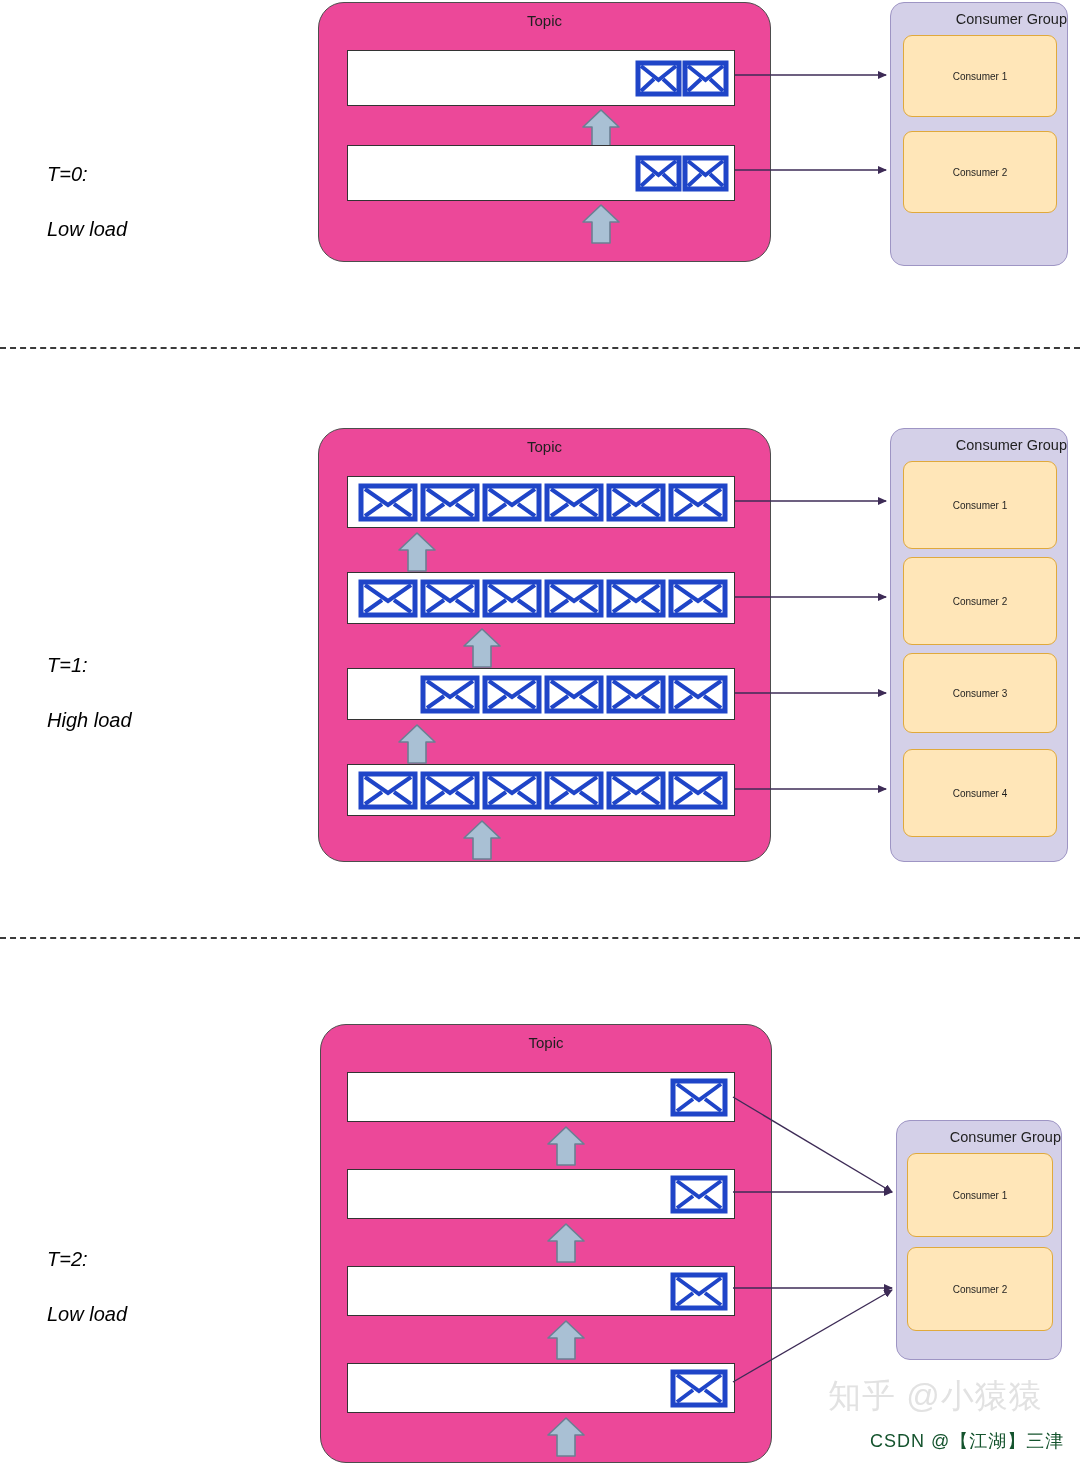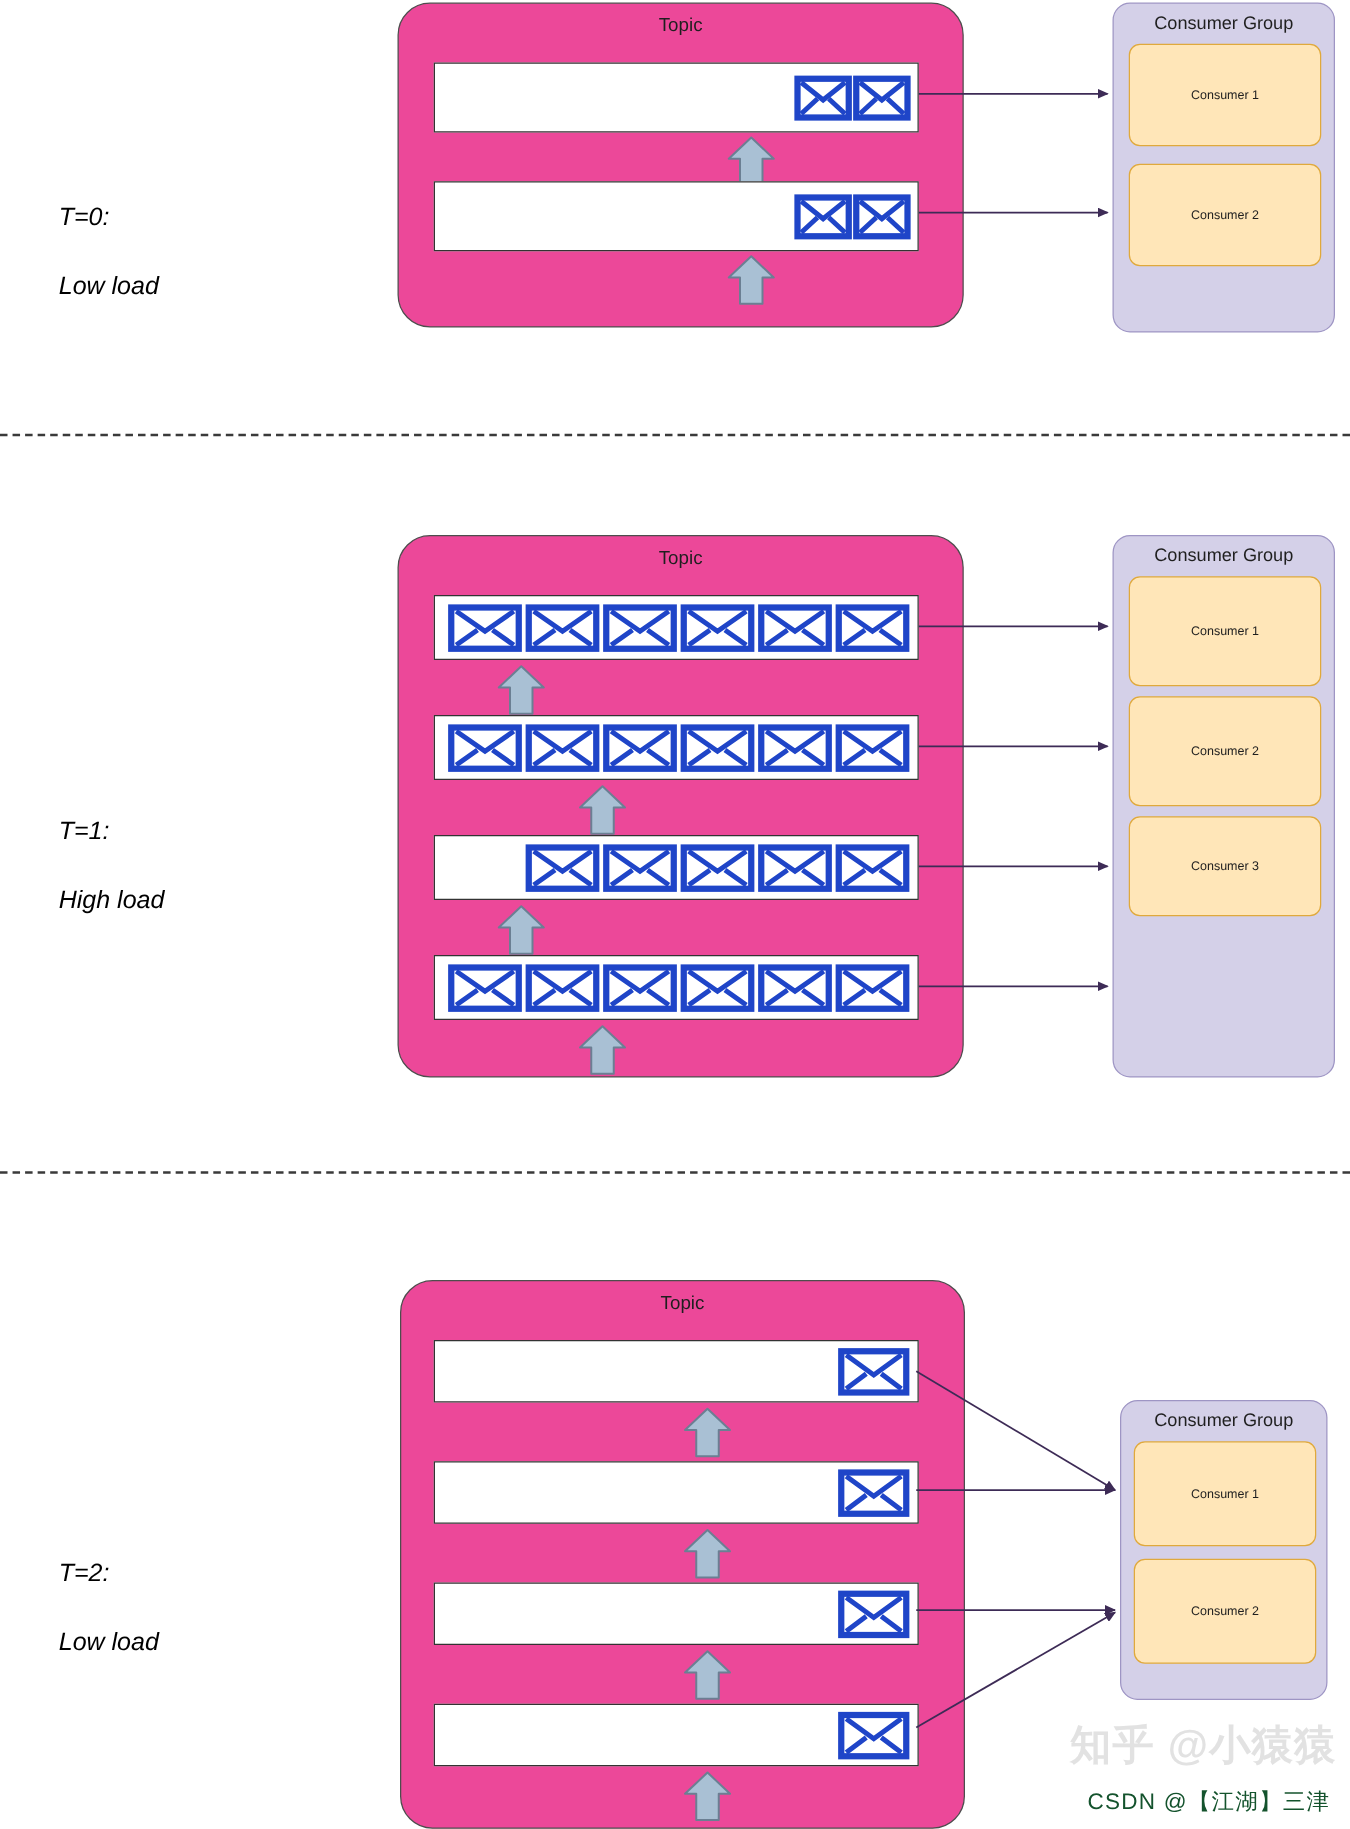--- a/index.html
+++ b/index.html
@@ -96,21 +96,21 @@
     background: #d4d0e8;
     border: 1.4px solid #9e95c4;
     border-radius: 14px;
     box-sizing: border-box;
   }
   .cg-title {
     position: absolute;
     top: 8px;
     left: 0;
     width: 100%;
-    text-align: center;
+    text-align: right;
     font-size: 14.5px;
     color: #1f1f1f;
   }
   .consumer-box {
     position: absolute;
     background: #ffe6b8;
     border: 1.4px solid #e0a93c;
     border-radius: 9px;
     box-sizing: border-box;
     display: flex;
@@ -373,20 +373,23 @@
     <div class="cg-title">Consumer Group</div>
     <div class="consumer-box" style="left:12px; top:32px; width:154px; height:88px;">
       <span>Consumer 1</span>
     </div>
     <div class="consumer-box" style="left:12px; top:128px; width:154px; height:88px;">
       <span>Consumer 2</span>
     </div>
     <div class="consumer-box" style="left:12px; top:224px; width:154px; height:80px;">
       <span>Consumer 3</span>
     </div>
+    <div class="consumer-box" style="left:12px; top:320px; width:154px; height:88px;">
+      <span>Consumer 4</span>
+    </div>
   </div>
 
   <div class="separator" style="top:937px;"></div>
 
   <div class="time-label" style="left:47px; top:1218px;">
     <span class="ln1">T=2:</span>
     <span class="ln2">Low load</span>
   </div>
 
   <div class="topic-box" style="left:320px; top:1024px; width:452px; height:439px;">
@@ -475,16 +478,16 @@
       <path d="M735 693 L886 693"></path>
       <path d="M735 789 L886 789"></path>
 
       <path d="M733 1097 L892 1192"></path>
       <path d="M733 1192 L892 1192"></path>
       <path d="M733 1288 L892 1288"></path>
       <path d="M733 1382 L892 1290"></path>
     </g>
   </svg>
 
-  <div class="watermark-zhihu" style="left:856px; top:1374px;font-weight:bold;">知乎 @小猿猿</div>
+  <div class="watermark-zhihu" style="left:828px; top:1374px;">知乎 @小猿猿</div>
   <div class="watermark-csdn" style="left:870px; top:1429px;">CSDN @【江湖】三津</div>
 
 </div>
 
 </body></html>

